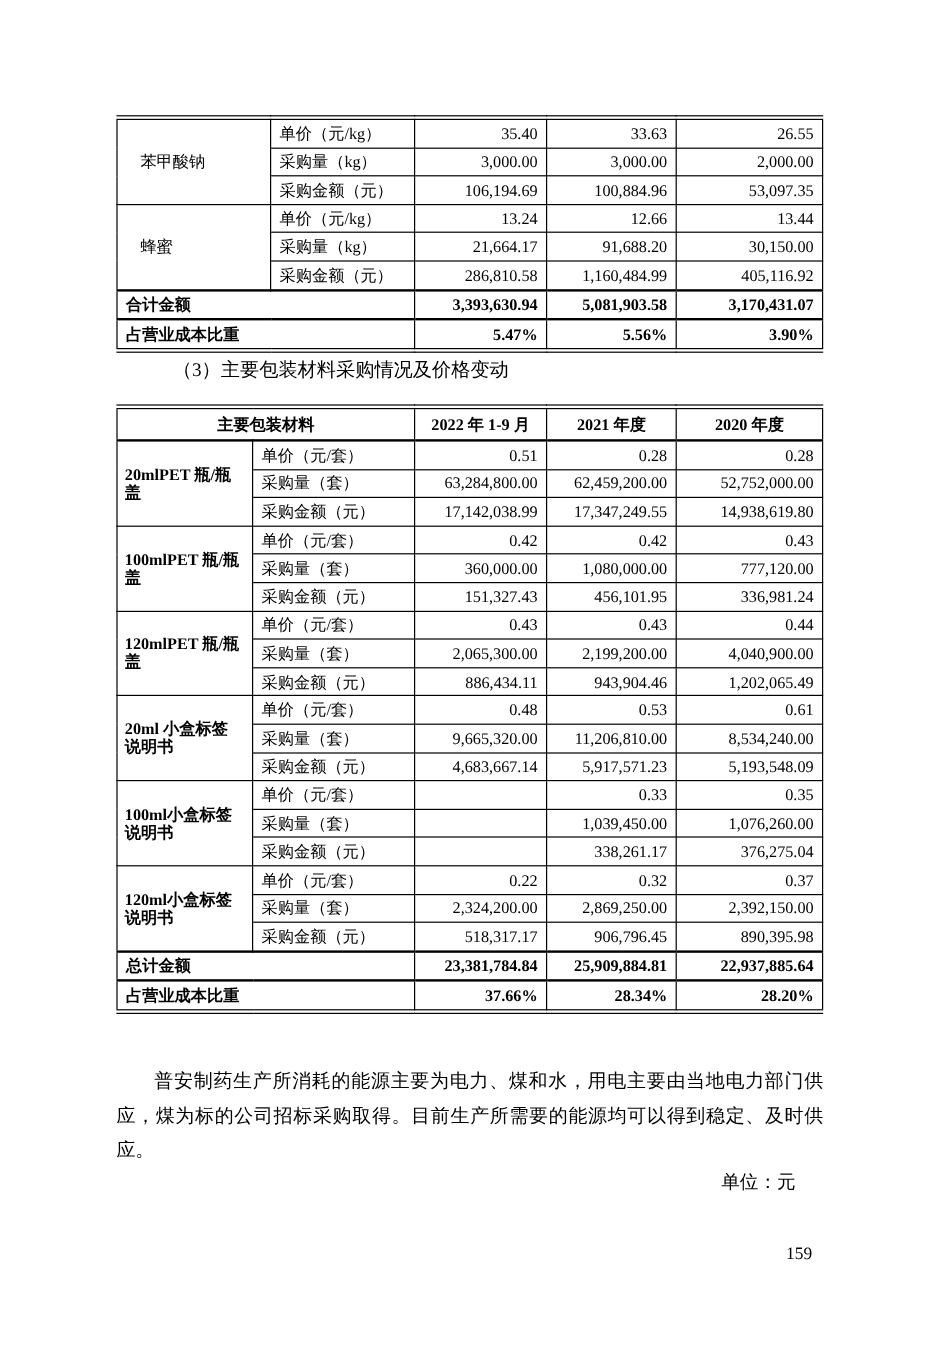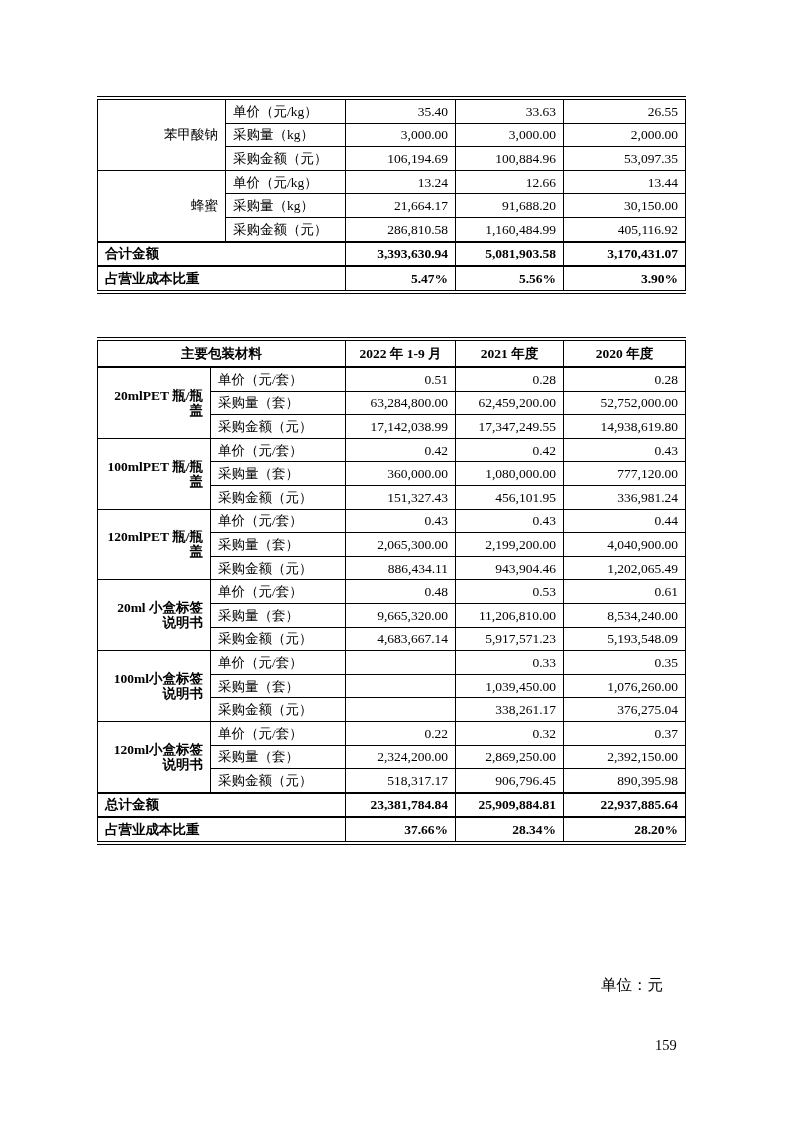--- a/index.html
+++ b/index.html
@@ -33,21 +33,21 @@
     padding: 0 7px;
     overflow: hidden;
     vertical-align: middle;
   }
   tr.header-row td {
     font-weight: bold;
     text-align: center;
     height: 25px;
     border-bottom: 2px solid #000;
   }
-  .name-cell { text-align: right; margin-top: 17px; }
+  .name-cell { text-align: left; margin-top: 17px; }
   #table1 .name-cell { padding-left: 19px; }
   #table2 .name-cell { padding-left: 6px; font-weight: bold; }
   .metric-cell { text-align: left; }
   .num-cell { text-align: right; }
   tr.total-row td, tr.ratio-row td { font-weight: bold; border-top: 2px solid #000; }
   .sum-label { text-align: left; margin-top: 15px; }
 
   .sec-heading {
     position: absolute;
     font-size: 16px;
@@ -142,20 +142,21 @@
         </tr>
         <tr class="ratio-row">
           <td class="sum-label" colspan="2">占营业成本比重</td>
           <td class="num-cell">5.47%</td>
           <td class="num-cell">5.56%</td>
           <td class="num-cell">3.90%</td>
         </tr>
       </tbody>
   </table>
 
+  <div class="sec-heading" id="heading-packaging">（3）主要包装材料采购情况及价格变动</div>
 
   <table id="table2">
     <colgroup>
       <col style="width:113px">
         <col style="width:135px">
         <col style="width:110px">
         <col style="width:108px">
         <col style="width:122px">
     </colgroup>
     <tbody>
@@ -288,18 +289,19 @@
         <tr class="ratio-row">
           <td class="sum-label" colspan="2">占营业成本比重</td>
           <td class="num-cell">37.66%</td>
           <td class="num-cell">28.34%</td>
           <td class="num-cell">28.20%</td>
         </tr>
       </tbody>
   </table>
 
 
+  <p class="body-para">普安制药生产所消耗的能源主要为电力、煤和水，用电主要由当地电力部门供应，煤为标的公司招标采购取得。目前生产所需要的能源均可以得到稳定、及时供应。</p>
 
   <div class="unit-note">单位：元</div>
 
   <div class="page-number">159</div>
 
 </div>
 
 </body></html>

